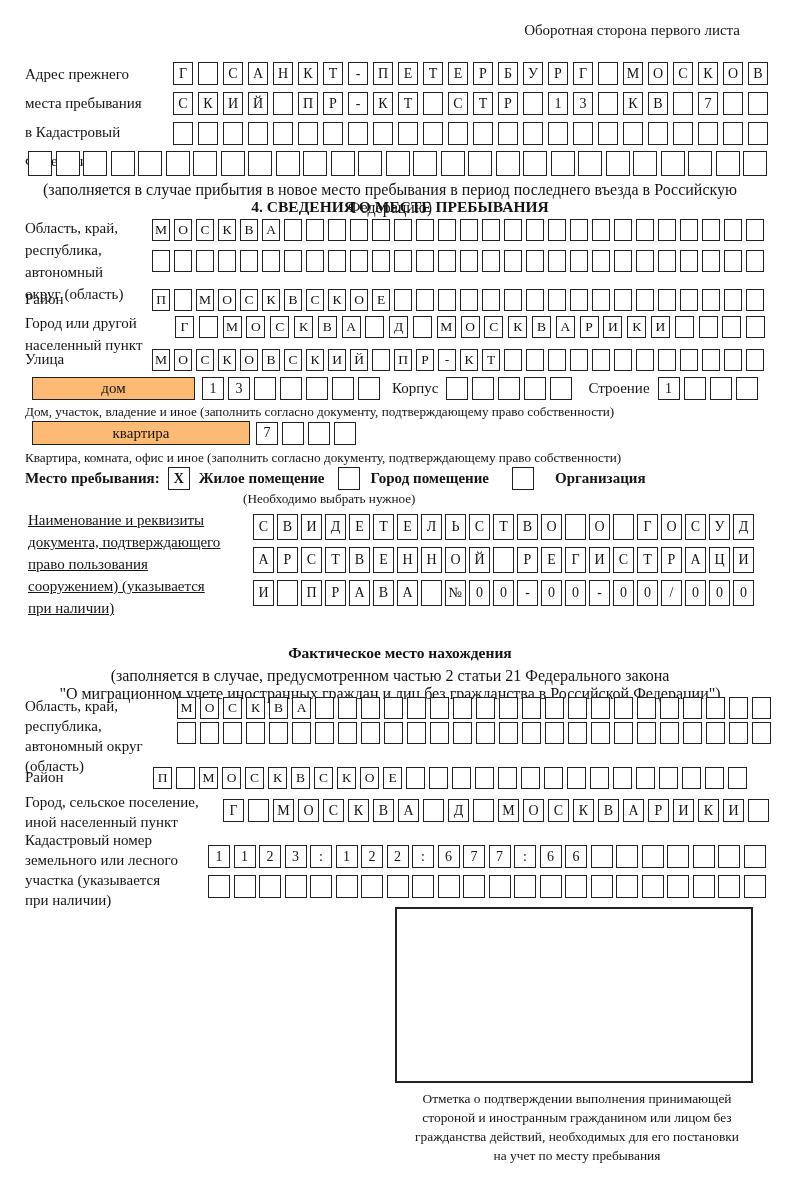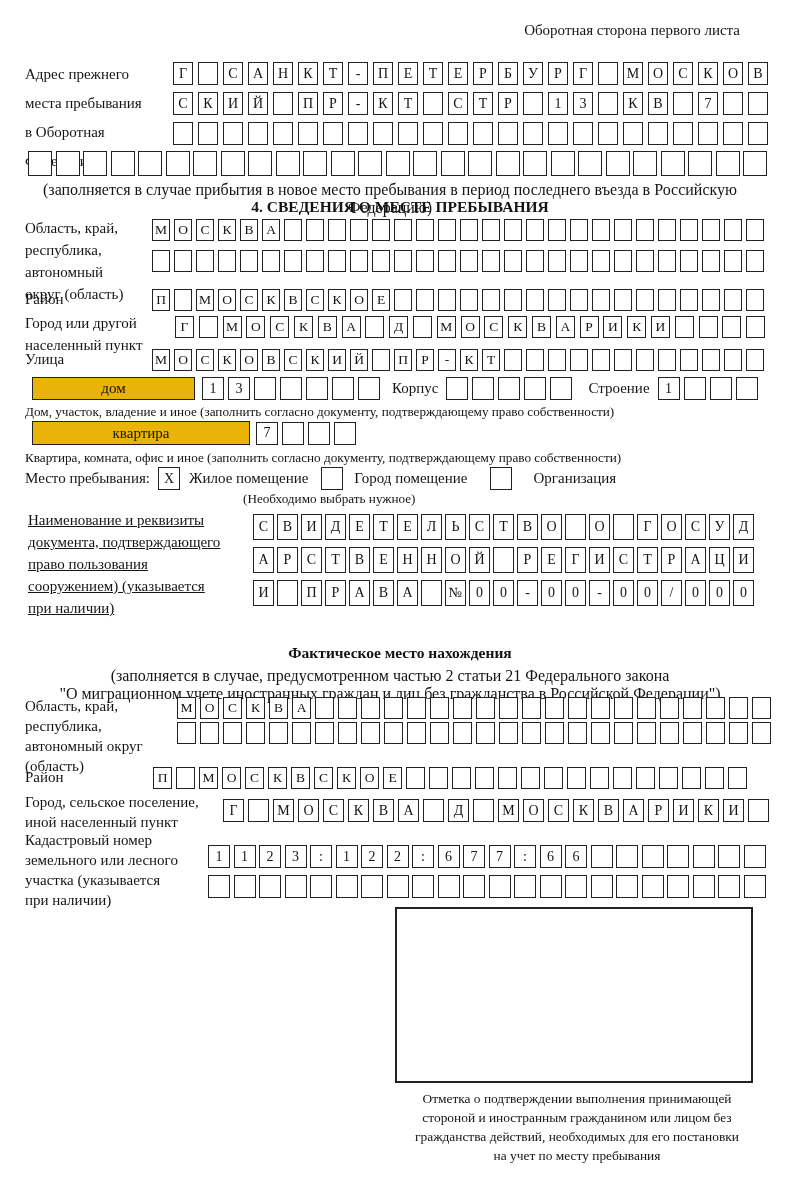--- a/index.html
+++ b/index.html
@@ -20,36 +20,36 @@
   .s1{gap:5px}   .s1 .cell{width:20px;height:23px;font-size:14px;}
   .s1f{gap:3.5px}.s1f .cell{width:24px;height:25px;}
   .s2{gap:4px}   .s2 .cell{width:18px;height:22px;}
   .city2{gap:4.8px}.city2 .cell{width:19px;height:22px;}
   .doc{gap:3px}  .doc .cell{width:21px;height:26px;font-size:14px;}
   .house{gap:4px}.house .cell{width:22px;height:23px;font-size:14px;}
   .fact{gap:4px} .fact .cell{width:19px;height:22px;}
   .factcity{gap:4px}.factcity .cell{width:21px;height:23px;font-size:14px;}
   .cad{gap:3.5px}.cad .cell{width:22px;height:23px;font-size:14px;}
   .wide-box{box-sizing:border-box;border:1.6px solid #222;display:flex;align-items:center;
-            justify-content:center;font-size:15px;background:#eab308;}
+            justify-content:center;font-size:15px;background:#fdba74;}
   .inline-lbl{font-size:15px;white-space:nowrap;}
   .stamp-box{box-sizing:border-box;border:2px solid #222;background:#fff;}
   .stamp-cap{font-size:13.4px;text-align:center;line-height:19px;}
 </style>
 </head>
 <body>
 
 <div class="page">
 
   <div class="abs note" style="top:22px;right:60px;">Оборотная сторона первого листа</div>
 
   <div class="abs lbl lh29" style="left:25px;top:60px;width:145px;">
       <div>Адрес прежнего</div>
       <div>места пребывания</div>
-      <div>в Оборотная</div>
+      <div>в Кадастровый</div>
       <div>Федерации</div>
     </div>
   <div class="abs cellrow s1" style="left:173px;top:62px;">
       <span class="cell">Г</span>
       <span class="cell"></span>
       <span class="cell">С</span>
       <span class="cell">А</span>
       <span class="cell">Н</span>
       <span class="cell">К</span>
       <span class="cell">Т</span>
@@ -352,21 +352,21 @@
     <div class="wide-box" style="width:218px;height:24px;">квартира</div>
     <div class="cellrow house" style="margin-left:6px;">
         <span class="cell">7</span>
         <span class="cell"></span>
         <span class="cell"></span>
         <span class="cell"></span>
       </div>
   </div>
   <div class="abs cap" style="left:25px;top:450px;">Квартира, комната, офис и иное (заполнить согласно документу, подтверждающему право собственности)</div>
 
-  <div class="abs" style="left:25px;top:467px;display:flex;align-items:center;">
+  <div class="abs" style="left:25px;top:467px;display:flex;align-items:center;font-weight:bold;">
     <span class="inline-lbl">Место пребывания:</span>
     <div class="cellrow house" style="margin-left:8px;">
         <span class="cell">X</span>
       </div>
     <span class="inline-lbl" style="margin-left:9px;">Жилое помещение</span>
     <div class="cellrow house" style="margin-left:13px;">
         <span class="cell"></span>
       </div>
     <span class="inline-lbl" style="margin-left:11px;">Город помещение</span>
     <div class="cellrow house" style="margin-left:23px;">

